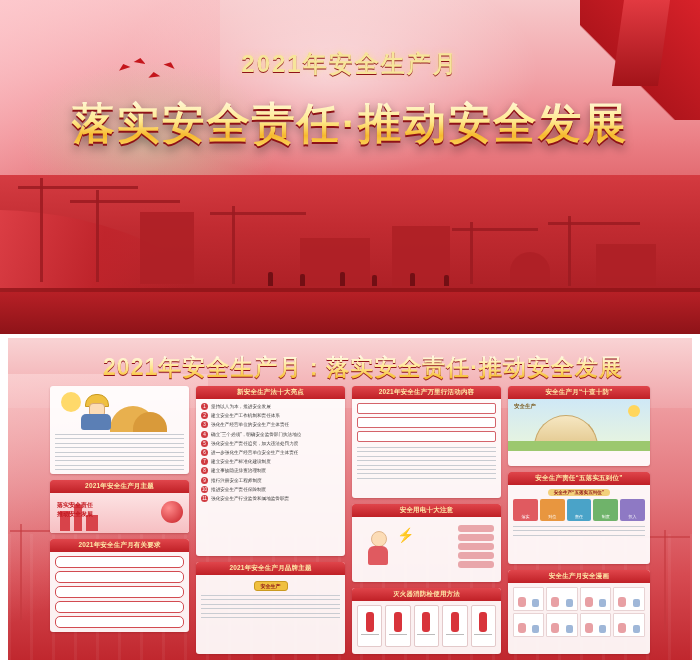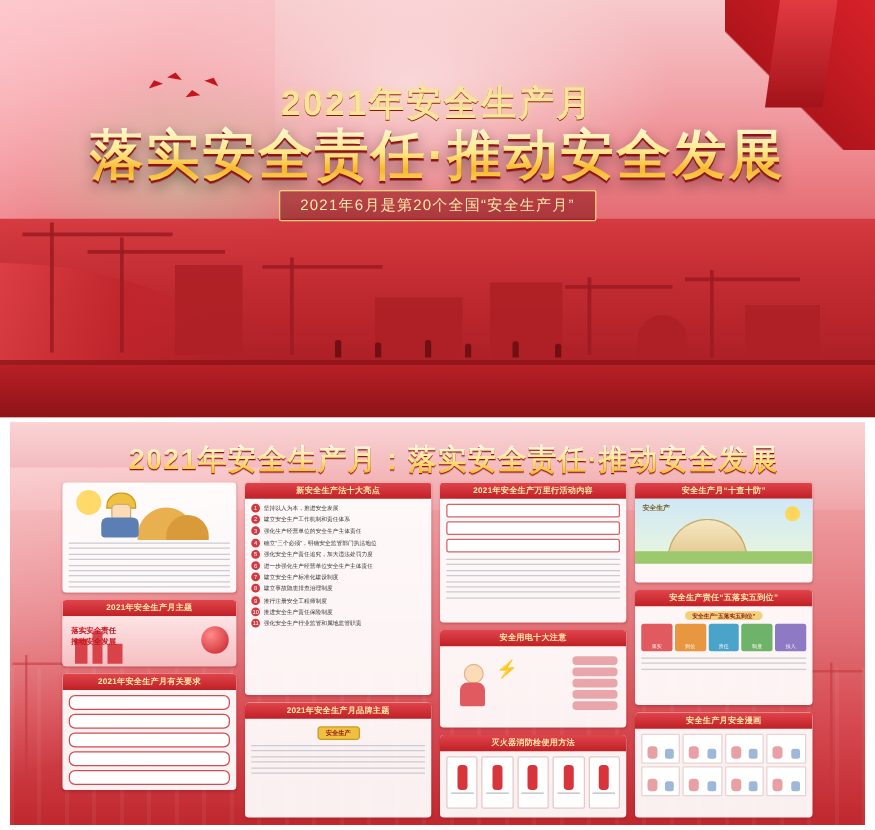--- a/index.html
+++ b/index.html
@@ -29,22 +29,22 @@
     background:linear-gradient(225deg,#d8222a 0%,#b0151c 60%,rgba(176,21,28,0) 61%);}
   .banner .ribbon2{position:absolute;right:36px;top:0;width:46px;height:86px;
     background:linear-gradient(180deg,#e23a41,#a21319);transform:skewX(-8deg);}
   .banner .flagwave{position:absolute;left:-10px;top:210px;width:240px;height:130px;
     background:linear-gradient(100deg,#e2434a 0%,#c0242b 45%,rgba(192,36,43,0) 80%);
     border-radius:0 100% 0 0;opacity:.85;}
 
   .birds{position:absolute;left:118px;top:58px;width:70px;height:34px;}
   .bird{position:absolute;width:0;height:0;border-left:6px solid transparent;border-right:6px solid transparent;border-bottom:5px solid #c4161c;}
 
-  .b-year{position:absolute;left:0;top:64px;width:700px;text-align:center;
-    font-size:28px;font-weight:bold;color:#f7e59a;letter-spacing:2px;
+  .b-year{position:absolute;left:0;top:48px;width:700px;text-align:center;
+    font-size:24px;font-weight:bold;color:#f7e59a;letter-spacing:2px;
     text-shadow:0 1px 0 #8e1318,0 0 6px rgba(255,220,120,.55);}
   .b-main{position:absolute;left:0;top:95px;width:700px;text-align:center;
     font-size:43px;font-weight:bold;letter-spacing:2px;
     color:#fff7d6;
     background:linear-gradient(180deg,#fffbe8 0%,#ffe98e 45%,#f6b92e 70%,#ffe27a 100%);
     -webkit-background-clip:text;background-clip:text;-webkit-text-fill-color:transparent;
     filter:drop-shadow(0 2px 0 #8f1217) drop-shadow(0 4px 5px rgba(0,0,0,.35));}
   .b-sub{position:absolute;left:50%;top:152px;transform:translateX(-50%);
     padding:3px 16px;border:1px solid #f3d07a;border-radius:2px;
     background:linear-gradient(180deg,rgba(150,16,22,.55),rgba(120,10,15,.55));
@@ -195,21 +195,20 @@
 
   <div class="birds">
     <div class="bird" style="left:0;top:6px;transform:rotate(-18deg);"></div>
     <div class="bird" style="left:16px;top:0;transform:rotate(10deg);"></div>
     <div class="bird" style="left:30px;top:14px;transform:rotate(-8deg);"></div>
     <div class="bird" style="left:46px;top:4px;transform:rotate(22deg);"></div>
   </div>
 
   <div class="b-year">2021年安全生产月</div>
   <div class="b-main">落实安全责任·推动安全发展</div>
-  <div class="b-sub">2021年6月是第20个全国“安全生产月”</div>
 </div>
 
 <div class="board">
   <div class="bg"></div>
   <div class="bgsky"></div>
   <div class="bgleft"></div>
   <div class="bggrid"></div>
   <div class="bgcrane" style="left:20px;top:190px;width:2px;height:96px;"></div>
   <div class="bgcrane" style="left:10px;top:196px;width:70px;height:2px;"></div>
   <div class="bgcrane" style="left:664px;top:196px;width:2px;height:100px;"></div>

